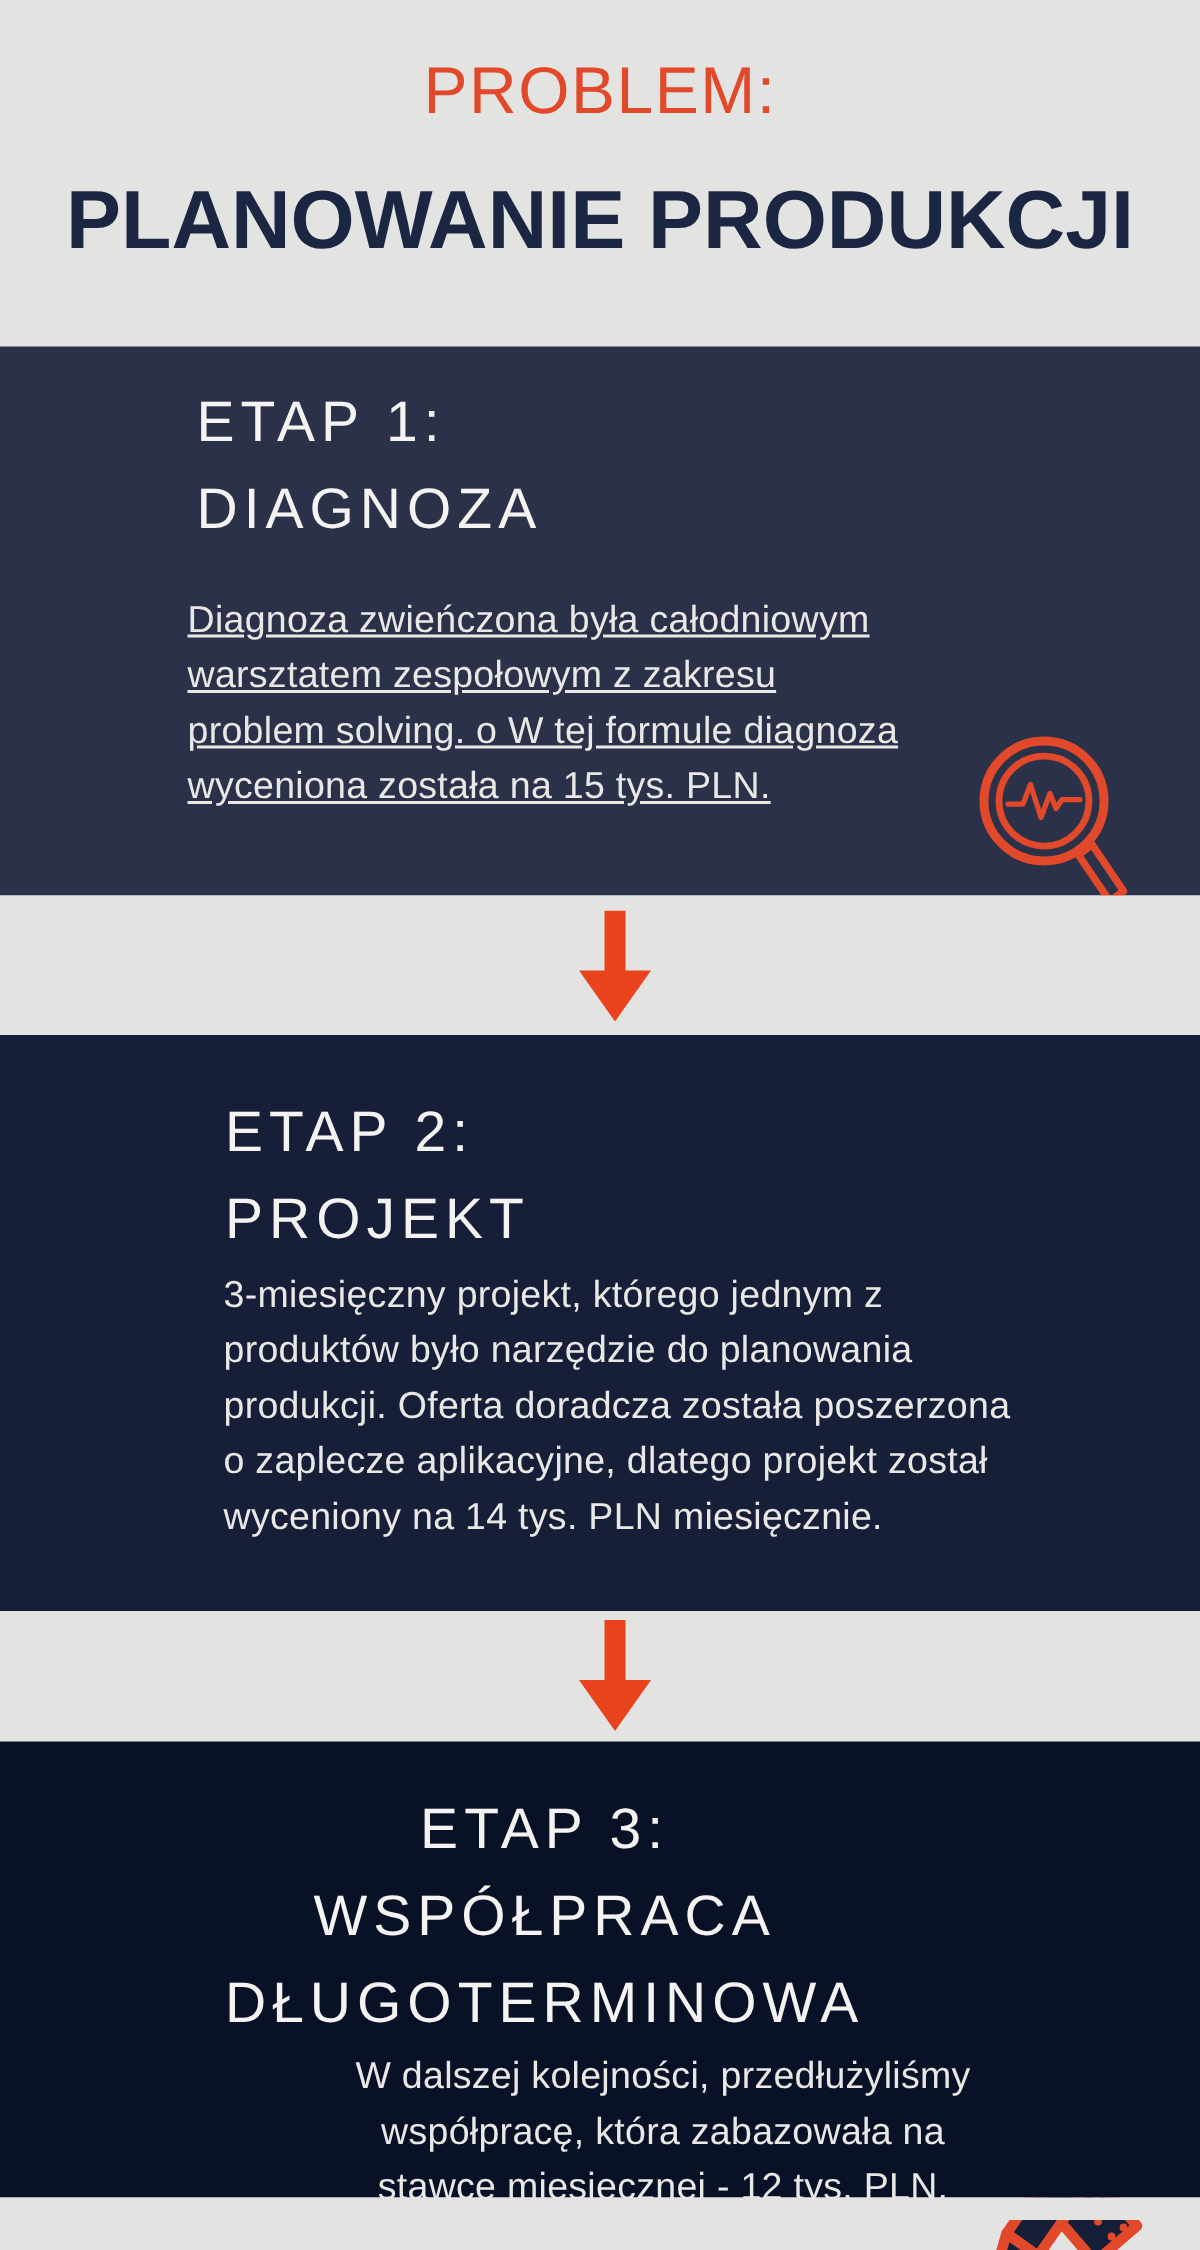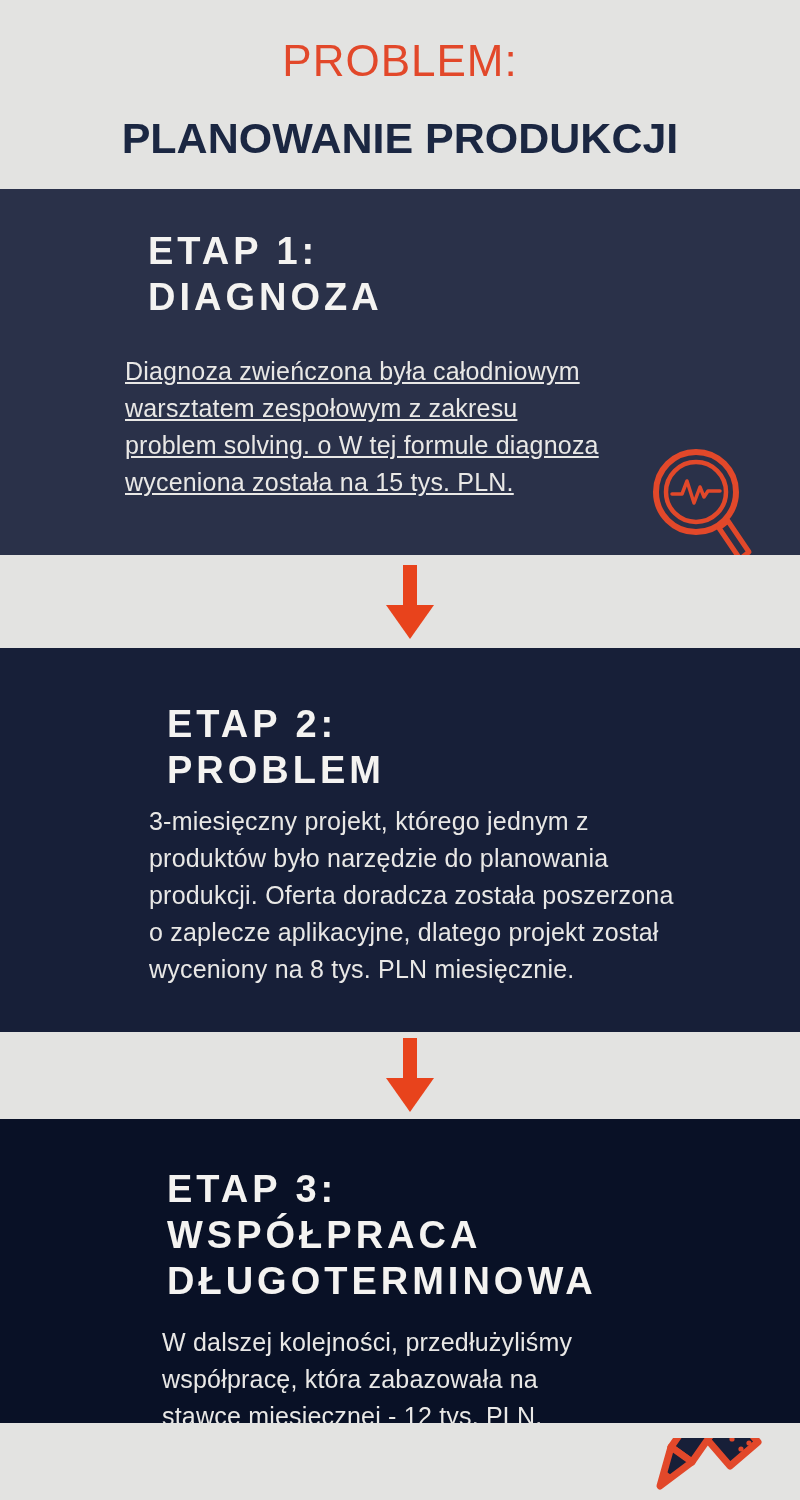--- a/index.html
+++ b/index.html
@@ -6,36 +6,36 @@
   body{
     width:800px;height:1500px;overflow:hidden;position:relative;
     font-family:"Liberation Sans",sans-serif;
     background:var(--gray,#e3e3e1);
   }
   :root{
     --gray:#e3e3e1; --orange:#e2482a; --arrow:#e8431c;
     --s1:#2a3149; --s2:#171f38; --s3:#091126; --navy:#1b2742;
     --htext:#f4f3f1; --btext:#e9e8e6;
   }
-  .header{position:relative;width:800px;height:189px;background:var(--gray);}
+  .header{position:relative;width:800px;height:231px;background:var(--gray);}
   .problem{
     position:absolute;top:36px;left:0;width:100%;text-align:center;
     font-size:44px;font-weight:400;color:var(--orange);letter-spacing:1px;
   }
   .main-title{
     position:absolute;top:114px;left:0;width:100%;text-align:center;
-    font-size:43px;font-weight:bold;color:var(--navy);letter-spacing:0px;
+    font-size:55px;font-weight:bold;color:var(--navy);letter-spacing:0px;
   }
   .stage{position:relative;width:800px;}
   .stage1{height:366px;background:var(--s1);}
   .stage2{height:384px;background:var(--s2);}
-  .stage3{height:304px;background:var(--s3);}
+  .stage3{height:304px;background:var(--s3);text-align:center;}
   .stage h2{
-    position:absolute;margin:17px;color:var(--htext);
-    font-size:38px;font-weight:bold;letter-spacing:4px;line-height:46px;
+    position:absolute;margin:0;color:var(--htext);
+    font-size:38px;font-weight:normal;letter-spacing:4px;line-height:58px;
     white-space:pre-line;
   }
   .stage p{
     position:absolute;margin:0;color:var(--btext);
     font-size:25px;font-weight:400;line-height:37px;letter-spacing:0.2px;
     white-space:pre-line;
   }
   .stage1 h2{left:131px;top:22px;}
   .stage1 p{left:125px;top:164px;width:600px;text-decoration:underline;}
   .stage2 h2{left:150px;top:36px;}
@@ -83,26 +83,26 @@
 
 <div class="band band1">
   <svg class="arrow" width="48" height="74" viewBox="0 0 48 74">
     <rect x="17" y="0" width="14" height="41"></rect>
     <polygon points="0,40 48,40 24,74"></polygon>
   </svg>
 </div>
 
 <section class="stage stage2">
   <h2>ETAP 2:
-PROBLEM</h2>
+PROJEKT</h2>
   <p>3-miesięczny projekt, którego jednym z
 produktów było narzędzie do planowania
 produkcji. Oferta doradcza została poszerzona
 o zaplecze aplikacyjne, dlatego projekt został
-wyceniony na 8 tys. PLN miesięcznie.</p>
+wyceniony na 14 tys. PLN miesięcznie.</p>
   <svg class="icon pencil-ruler-icon" width="122" height="162" viewBox="0 0 122 162" overflow="visible">
     <path class="bg2" stroke-width="7" d="M10 40 L38 16 L112 102 L84 126 Z"></path>
     <circle class="dot" cx="25" cy="33" r="2.6"></circle>
     <circle class="dot" cx="33" cy="27" r="2.6"></circle>
     <circle class="dot" cx="34" cy="44" r="2.6"></circle>
     <circle class="dot" cx="42" cy="38" r="2.6"></circle>
     <circle class="dot" cx="77" cy="89" r="2.6"></circle>
     <circle class="dot" cx="85" cy="83" r="2.6"></circle>
     <circle class="dot" cx="86" cy="99" r="2.6"></circle>
     <circle class="dot" cx="94" cy="93" r="2.6"></circle>

